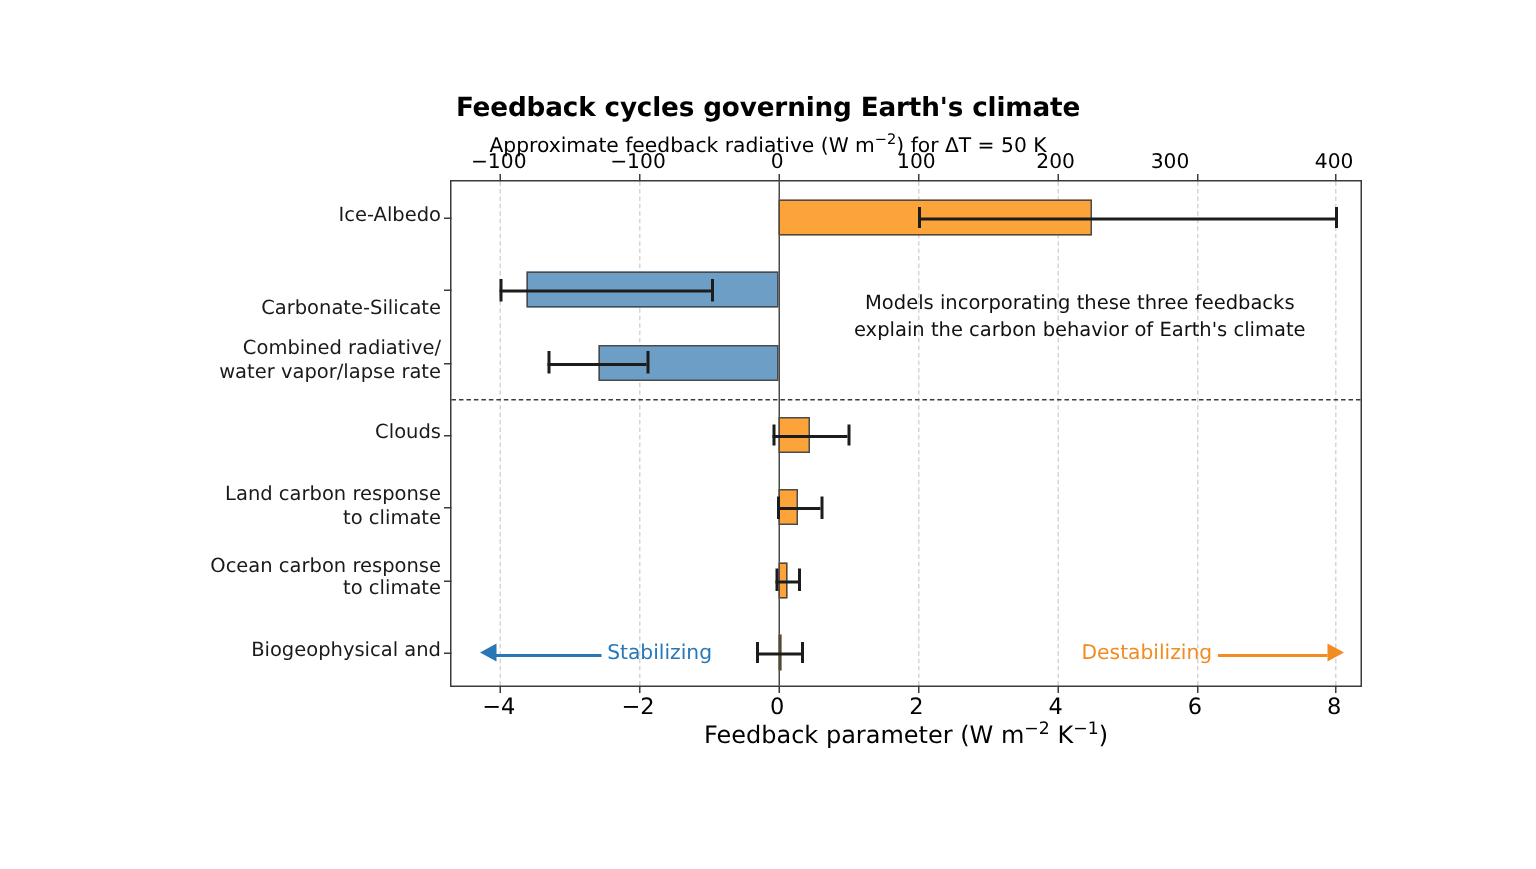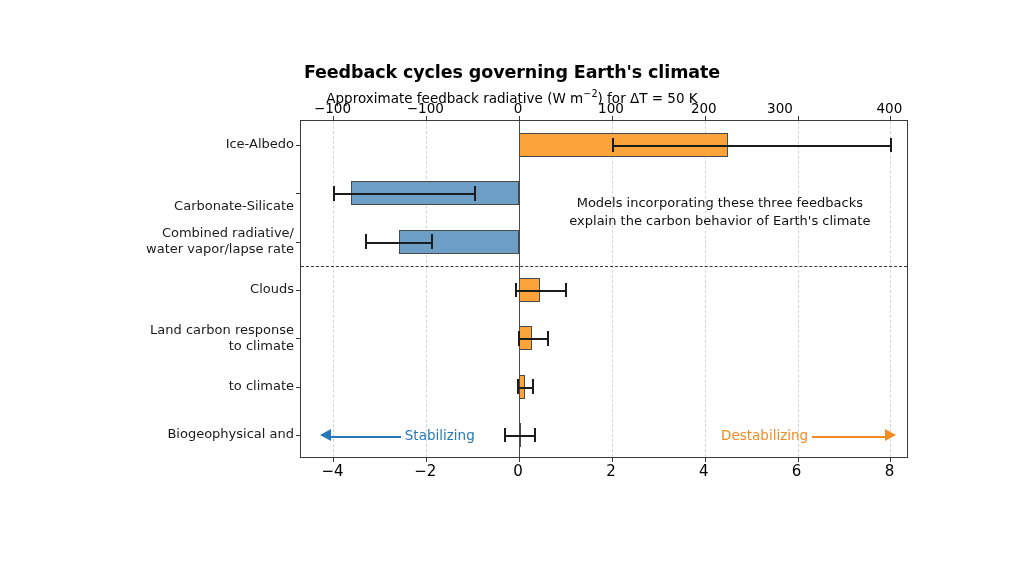--- a/index.html
+++ b/index.html
@@ -203,40 +203,44 @@
 <body>
 
 <div id="figure">
 
   <div class="chart-title">Feedback cycles governing Earth's climate</div>
 
   <div class="top-axis-label">
     <span>Approximate feedback radiative (W m</span><sup class="sup">−2</sup><span>) for ΔT = 50 K</span>
   </div>
 
+  <div class="bottom-axis-label">
+    <span>Feedback parameter (W m</span><sup class="sup">−2</sup><span> K</span><sup class="sup">−1</sup><span>)</span>
+  </div>
 
   <div id="ylabels">
       <div class="ylabel" style="top: 144.143px;">
         <div>Ice-Albedo</div>
       </div>
       <div class="ylabel" style="top: 206px;">
         <div>Carbonate-Silicate</div>
       </div>
       <div class="ylabel" style="top: 240.714px;">
         <div>Combined radiative/</div>
         <div>water vapor/lapse rate</div>
       </div>
       <div class="ylabel" style="top: 289px;">
         <div>Clouds</div>
       </div>
       <div class="ylabel" style="top: 338px;">
         <div>Land carbon response</div>
         <div>to climate</div>
       </div>
       <div class="ylabel" style="top: 385.571px;">
+        <div>Ocean carbon response</div>
         <div>to climate</div>
       </div>
       <div class="ylabel" style="top: 433.857px;">
         <div>Biogeophysical and</div>
       </div>
     </div>
 
   <div id="top-tick-labels">
       <div class="tick-label-top" style="left: 332.489px;">−100</div>
       <div class="tick-label-top" style="left: 425.313px;">−100</div>

